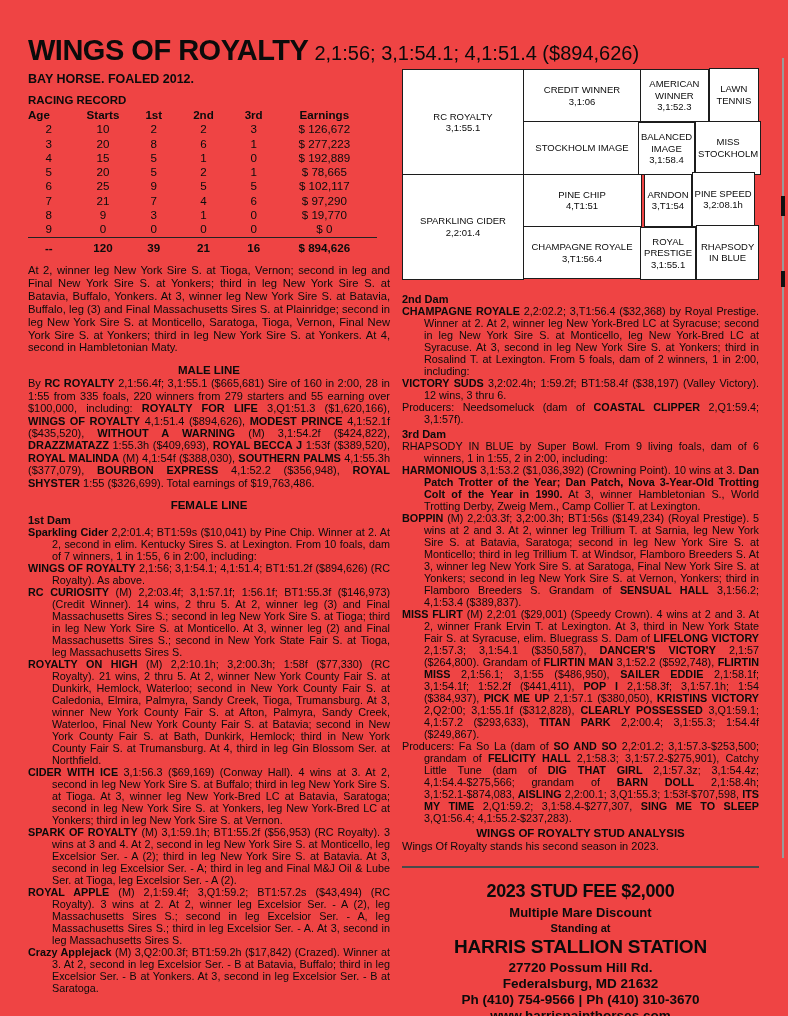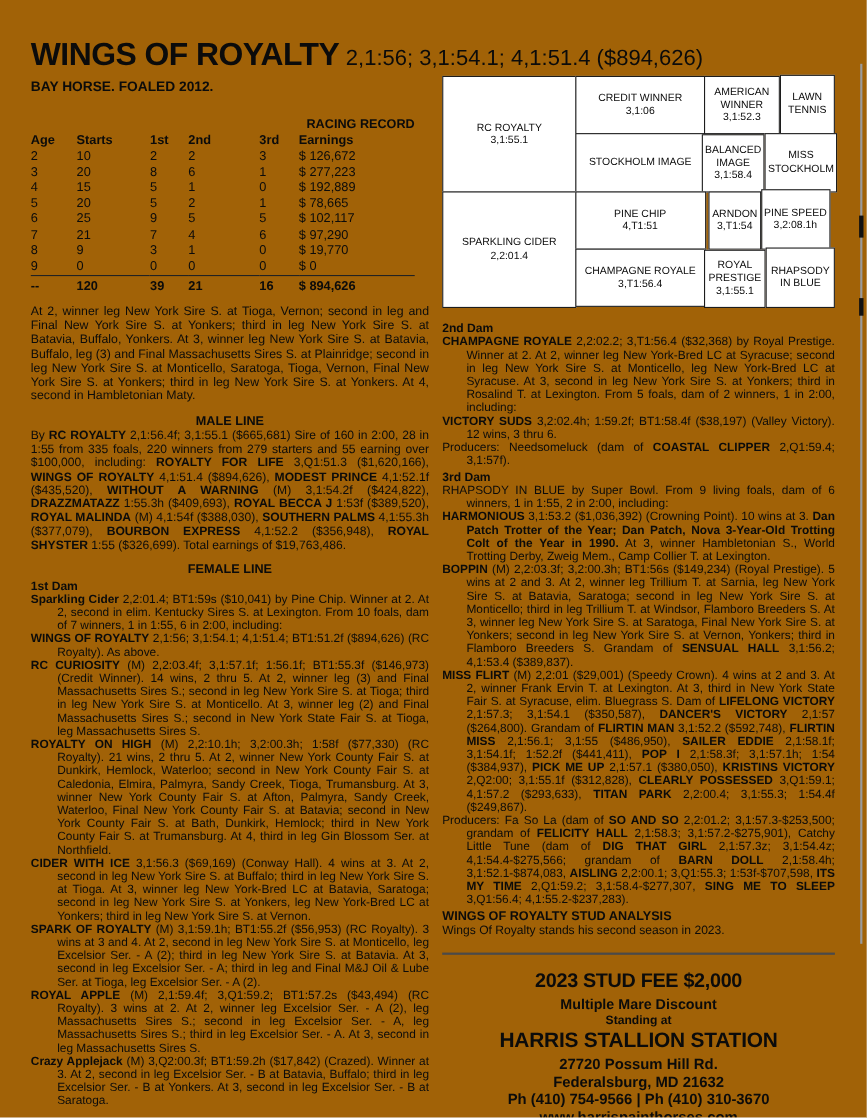--- a/index.html
+++ b/index.html
@@ -1,31 +1,31 @@
 <!DOCTYPE html>
 <html><head>
 <meta charset="utf-8">
 <style>
   html,body{margin:0;padding:0;background:#e8e8e8;}
-  .page{position:relative;width:788px;height:1016px;background:#a16207;overflow:hidden;
+  .page{position:relative;width:788px;height:1016px;background:#ef4444;overflow:hidden;
         font-family:"Liberation Sans",sans-serif;color:#0b0b0b;box-sizing:border-box;
         padding:34px 0 0 28px;}
   
   .title-line{white-space:nowrap;}
   .title{font-size:29px;font-weight:bold;letter-spacing:-0.5px;}
   .title-times{font-size:20px;font-weight:normal;margin-left:6px;}
   
   .columns{display:flex;align-items:flex-start;margin-top:2px;}
   .col-left{width:362px;flex:0 0 362px;}
   .col-right{width:357px;flex:0 0 357px;margin-left:12px;}
   .subtitle{font-size:12.5px;font-weight:bold;margin-top:3px;}
   
-  .rr-heading{font-size:11.5px;font-weight:bold;text-align:right;margin-top:21px;width:349px;}
+  .rr-heading{font-size:11.5px;font-weight:bold;text-align:left;margin-top:8px;width:349px;}
   table.rr{border-collapse:collapse;width:349px;font-size:11.6px;margin-top:2px;}
-  table.rr th,table.rr td{padding:0;line-height:14.3px;text-align:left;font-weight:normal;white-space:nowrap;}
+  table.rr th,table.rr td{padding:0;line-height:14.3px;text-align:center;font-weight:normal;white-space:nowrap;}
   table.rr th{font-weight:bold;}
   table.rr .l{text-align:left;}
   .w-age{width:44px}.w-starts{width:71px}.w-1st{width:37px}.w-2nd{width:70px}.w-3rd{width:38px}.w-earn{width:112px}
   table.rr tr.total td{border-top:1.6px solid #222;padding-top:3px;font-weight:bold;}
   
   .para{font-size:11.2px;line-height:12.9px;text-align:justify;margin:9px 0 0 0;}
   .section-heading{font-size:11.5px;font-weight:bold;text-align:center;margin:10px 0 1px 0;}
   .ml-para{font-size:11px;line-height:12.4px;text-align:justify;margin:1px 0 0 0;}
   .dam-label{font-size:11px;font-weight:bold;margin-top:3px;line-height:12px;}
   .entry{font-size:10.8px;line-height:12px;text-align:justify;margin:0;
@@ -41,21 +41,21 @@
         display:flex;flex-direction:column;justify-content:center;
         text-align:center;font-size:9.5px;line-height:11.5px;padding:1px 2px;}
   .ped-col1 .pbox{width:100%;}
   .ped-col2 .pbox{height:53.7px;}
   .ped-col2 .pbox + .pbox{margin-top:-1.5px;}
   .ppair{height:53.7px;display:flex;flex-direction:row;justify-content:center;}
   .ppair .pbox + .pbox{margin-top:-1.5px;}
   
   .col-right .entry{padding-left:22px;text-indent:-22px;}
   .rc-text{margin-top:13px;}
-  .analysis-head{font-size:11.5px;font-weight:bold;margin-top:3px;}
+  .analysis-head{font-size:11.5px;font-weight:bold;text-align:center;margin-top:3px;}
   .analysis-text{font-size:11px;line-height:12.5px;margin-top:1px;}
   
   .rule{border-top:2px solid #4a4a4a;margin:14px 0 13px 0;width:357px;}
   .footer{text-align:center;}
   .fee{font-size:18px;font-weight:bold;letter-spacing:-0.3px;}
   .discount{font-size:13px;font-weight:bold;margin-top:3px;}
   .standing{font-size:11px;font-weight:bold;margin-top:2px;}
   .farm{font-size:19px;font-weight:bold;margin-top:2px;letter-spacing:-0.2px;}
   .addr{font-size:13.5px;font-weight:bold;line-height:16px;margin-top:2px;}
   

